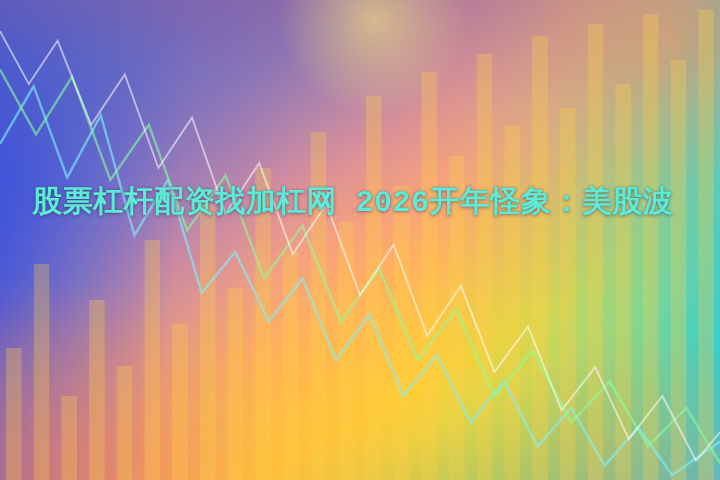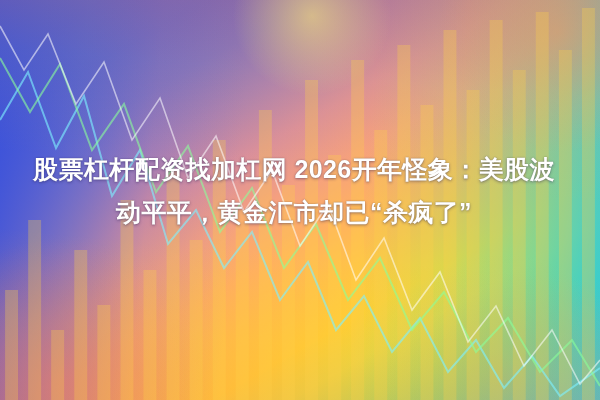--- a/index.html
+++ b/index.html
@@ -51,22 +51,22 @@
     background:
       radial-gradient(circle at 52% 4%, rgba(255,240,120,.55) 0%, rgba(255,240,120,0) 16%),
       radial-gradient(circle at 93% 8%, rgba(255,150,90,.45) 0%, rgba(255,150,90,0) 18%),
       radial-gradient(circle at 10% 96%, rgba(255,120,100,.40) 0%, rgba(255,120,100,0) 22%),
       radial-gradient(circle at 84% 95%, rgba(255,170,70,.35) 0%, rgba(255,170,70,0) 20%);}
 
   .chart-layer{position:absolute;inset:0;}
   .chart-layer svg{display:block;width:600px;height:400px;}
 
   .headline{position:absolute;left:0;right:12px;top:148px;
-    text-align:center;color:#ffffff;
-    font-family:Liberation Sans, sans-serif;
+    text-align:center;color:#5eead4;
+    font-family:Liberation Mono, monospace;
     font-weight:700;font-size:25px;line-height:43px;
     letter-spacing:.4px;
     text-shadow:0 1px 3px rgba(40,30,90,.45), 0 0 1px rgba(0,0,0,.35);
     padding:0 16px;}
   .headline span{display:block;}
   .line1{}
   .line2{}
 </style>
 </head>
 <body>
@@ -113,16 +113,15 @@
       <g>
         <polyline id="line-cyan" fill="none" stroke="#7ef0ff" stroke-width="2" opacity="0.62" points="0,120 28,72 56,148 84,96 112,196 140,150 168,244 196,210 224,268 252,232 280,300 308,262 336,330 364,296 392,352 420,318 448,372 476,340 504,388 532,356 560,396 600,368"></polyline>
         <polyline id="line-green" fill="none" stroke="#8bff9a" stroke-width="2" opacity="0.60" points="0,58 30,112 60,64 92,150 124,104 156,192 188,146 220,232 252,188 284,268 316,224 348,300 380,258 412,330 444,292 476,352 508,318 540,372 572,340 600,386"></polyline>
         <polyline id="line-white" fill="none" stroke="#ffffff" stroke-width="1.6" opacity="0.55" points="0,26 24,70 48,34 76,104 104,62 132,140 160,98 188,178 216,136 244,212 272,170 300,246 328,204 356,280 384,238 412,310 440,272 468,342 496,306 524,366 552,330 580,384 600,360"></polyline>
       </g>
     </svg>
   </div>
 
   <div class="headline">
     <span class="line1">股票杠杆配资找加杠网 2026开年怪象：美股波</span>
-    <span class="line2">动平平，黄金汇市却已“杀疯了”</span>
   </div>
 
 </div>
 
 </body></html>

